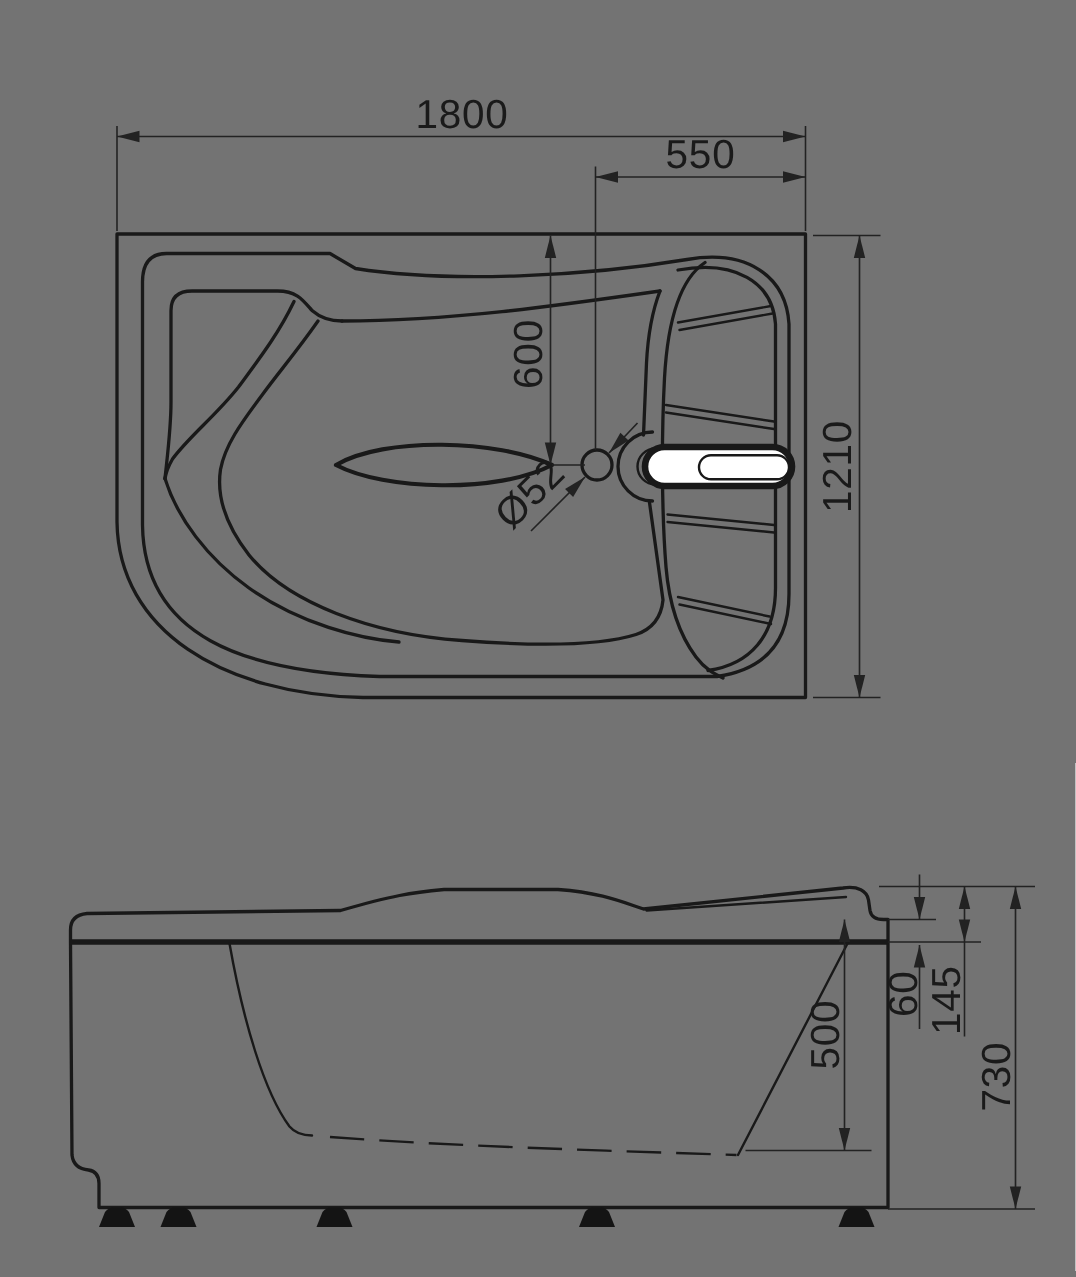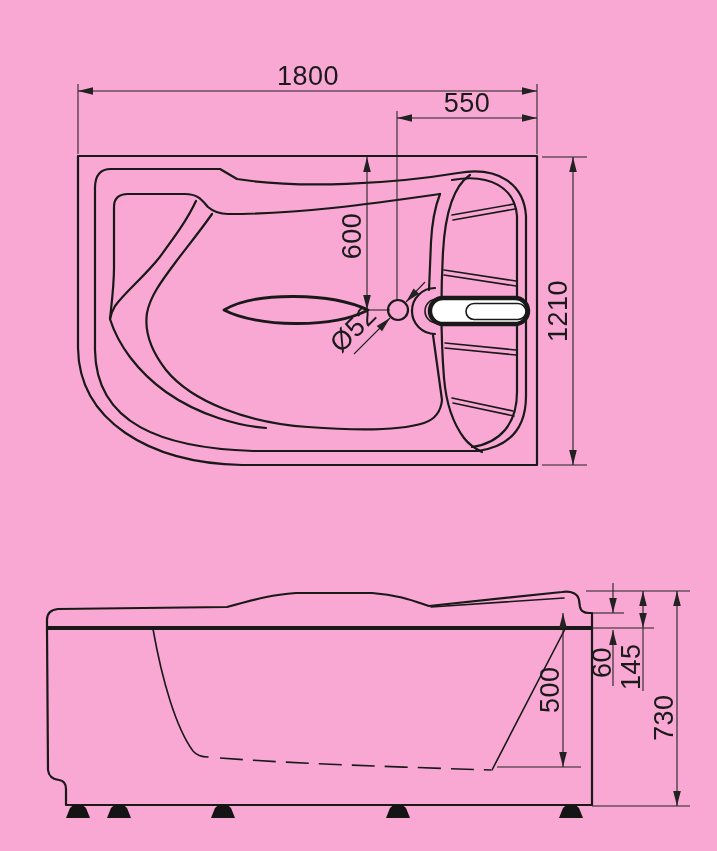--- a/index.html
+++ b/index.html
@@ -1,17 +1,17 @@
 <!DOCTYPE html>
 <html><head>
 <meta charset="utf-8">
 <style>
   html,body{margin:0;padding:0;background:#ffffff;}
   .sheet{
-    width:717px;height:851px;position:relative;background:#f9a8d4;
+    width:717px;height:851px;position:relative;background:#737373;
     font-family:"Liberation Sans", sans-serif;
   }
   svg{display:block;}
   .ln   {stroke:#191919;stroke-width:2.2;fill:none;stroke-linecap:round;stroke-linejoin:round;}
   .ln-thin{stroke:#191919;stroke-width:1.6;fill:none;stroke-linecap:round;}
   .ln-heavy{stroke:#191919;stroke-width:3.8;fill:none;stroke-linecap:butt;}
   .ln-pill{stroke:#191919;stroke-width:4.4;fill:#ffffff;}
   .ln-leaf{stroke:#191919;stroke-width:2.8;fill:none;stroke-linejoin:round;}
   .dim  {stroke:#222222;stroke-width:1.1;fill:none;}
   .ext  {stroke:#222222;stroke-width:1.05;fill:none;}

